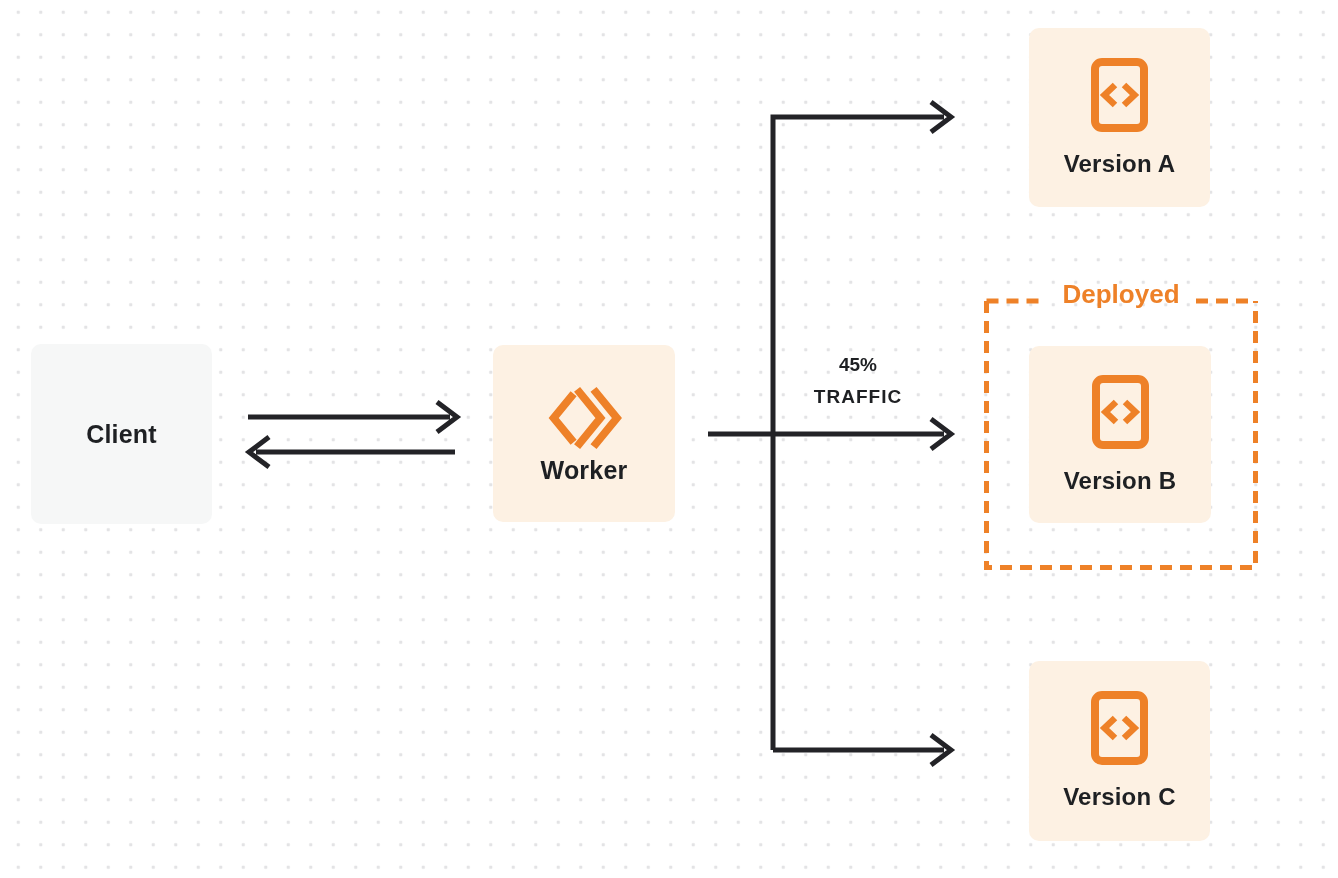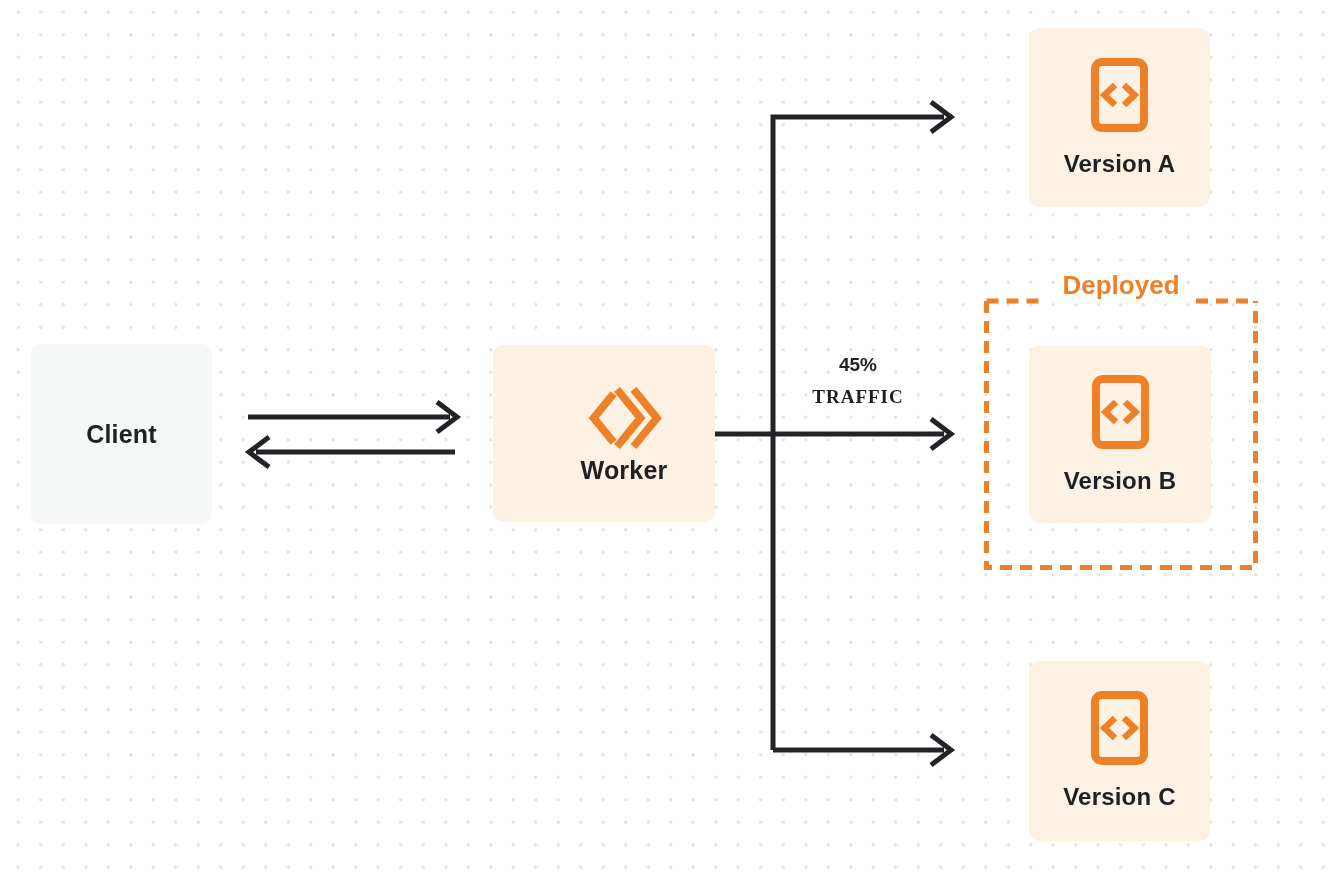--- a/index.html
+++ b/index.html
@@ -66,21 +66,20 @@
     width:181px; height:180px;
     background:var(--client-fill);
     align-items:center;
   }
   .client .node-label{font-size:25px;}
   .worker{
     left:493px; top:345px;
     width:182px; height:177px;
     background:var(--cream-fill);
     gap:2px;
-    padding-left:40px;
   }
   .worker .node-label{font-size:25px;}
   .version{
     width:181px; height:179px;
     background:var(--cream-fill);
     gap:18px;
   }
   .version .node-label{font-size:24px;}
   .version-a{left:1029px; top:28px;}
   .version-b{left:1029px; top:346px; width:182px; height:177px;}
@@ -92,24 +91,24 @@
     position:absolute;
     left:858px; top:381px;
     transform:translate(-50%,-50%);
     text-align:center;
     font-weight:700;
     font-size:19px;
     color:var(--text-dark);
     line-height:32px;
     white-space:nowrap;
   }
-  .traffic-word{letter-spacing:1px;font-family:Liberation Serif, serif;}
+  .traffic-word{letter-spacing:1px;}
   .deployed-label{
     position:absolute;
-    left:1121px; top:285px;
+    left:1121px; top:294px;
     transform:translate(-50%,-50%);
     font-weight:700;
     font-size:26px;
     color:var(--accent-orange);
     white-space:nowrap;
     text-align:right;
   }
 </style>
 </head>
 <body>

